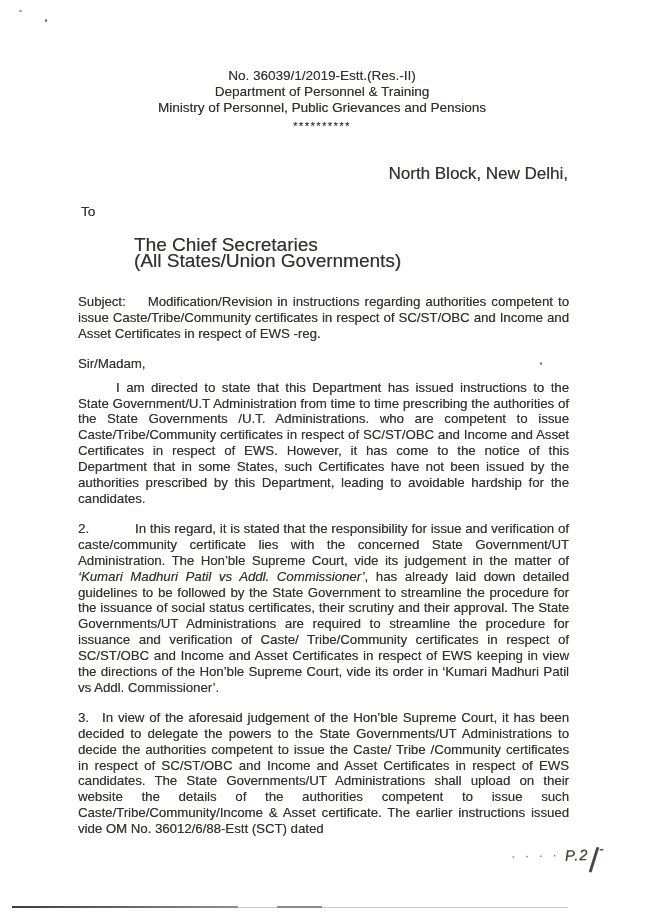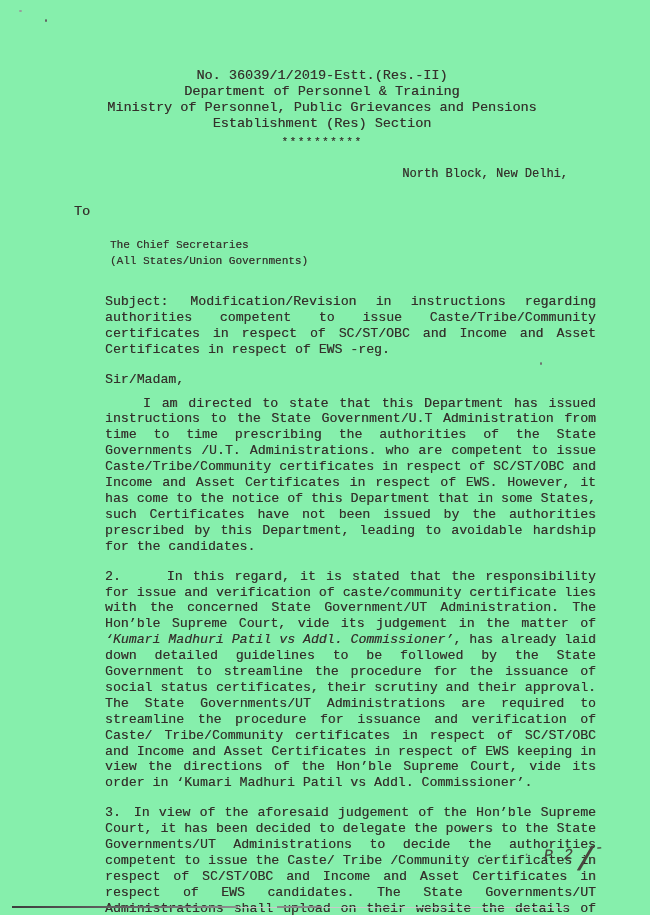--- a/index.html
+++ b/index.html
@@ -1,44 +1,44 @@
 <!DOCTYPE html>
 <html><head>
 <meta charset="utf-8">
 <style>
   html,body { margin:0; padding:0; background:#e8e8e8; }
   .page {
     position:relative;
     width:650px; height:915px;
     margin:0 auto;
-    background:#86efac;
+    background:#ffffff;
     color:#34302b;
-    font-family:Liberation Mono, monospace;
+    font-family:Liberation Sans, sans-serif;
     overflow:hidden;
     text-shadow:0.3px 0.3px 0.45px rgba(52,48,43,0.55);
   }
   .letterhead {
     position:absolute; top:68px; left:0; width:644px;
     text-align:center; font-size:13.5px; line-height:16px;
     white-space:nowrap;
   }
   .stars { font-size:11px; letter-spacing:1.5px; margin-top:2px; }
   .place-date {
     position:absolute; top:166px; right:82px;
-    text-align:center; font-size:12px; line-height:16.5px;
+    text-align:center; font-size:17px; line-height:16.5px;
   }
   .date-day { font-weight:bold; }
-  .to-line { position:absolute; left:74px; top:204px; font-size:13.5px; }
+  .to-line { position:absolute; left:81px; top:204px; font-size:13.5px; }
   .addressee {
-    position:absolute; left:110px; top:237px;
-    font-size:11px; line-height:16.3px;
+    position:absolute; left:134px; top:237px;
+    font-size:19px; line-height:16.3px;
   }
   .body-col {
     position:absolute; left:78px; top:294px; width:491px;
-    font-size:13.2px; line-height:15.9px;margin-left:27px;
+    font-size:13.2px; line-height:15.9px;
   }
   .body-col p { margin:0 0 14px 0; text-align:justify; }
   .greeting { text-align:left; margin-bottom:8px !important; }
   .para-first { text-indent:38px; }
   .sp { display:inline-block; }
   .sp-subject { width:22px; }
   .sp-p2 { width:46px; }
   .sp-p3 { width:13px; }
   .case-italic { font-style:italic; }
   .footer-mark {
@@ -70,21 +70,20 @@
 <div class="page">
 
   <div class="speck speck-a"></div>
   <div class="speck speck-b"></div>
   <div class="speck speck-c"></div>
 
   <div class="letterhead">
     <div>No. 36039/1/2019-Estt.(Res.-II)</div>
     <div>Department of Personnel &amp; Training</div>
     <div>Ministry of Personnel, Public Grievances and Pensions</div>
-    <div>Establishment (Res) Section</div>
     <div class="stars">**********</div>
   </div>
 
   <div class="place-date">
     <div>North Block, New Delhi,</div>
   </div>
 
   <div class="to-line">To</div>
 
   <div class="addressee">

